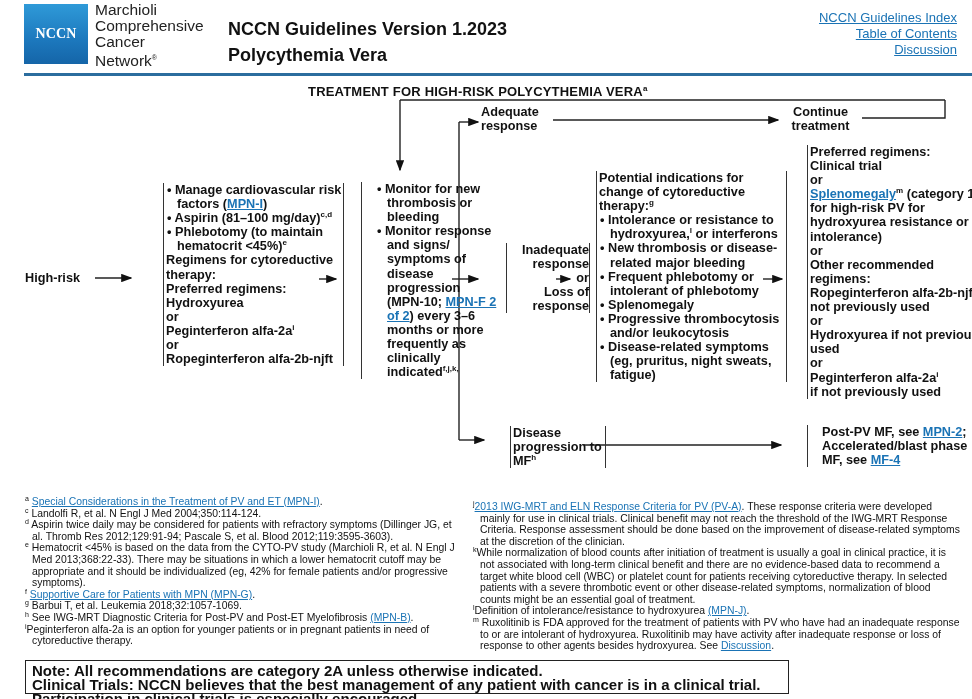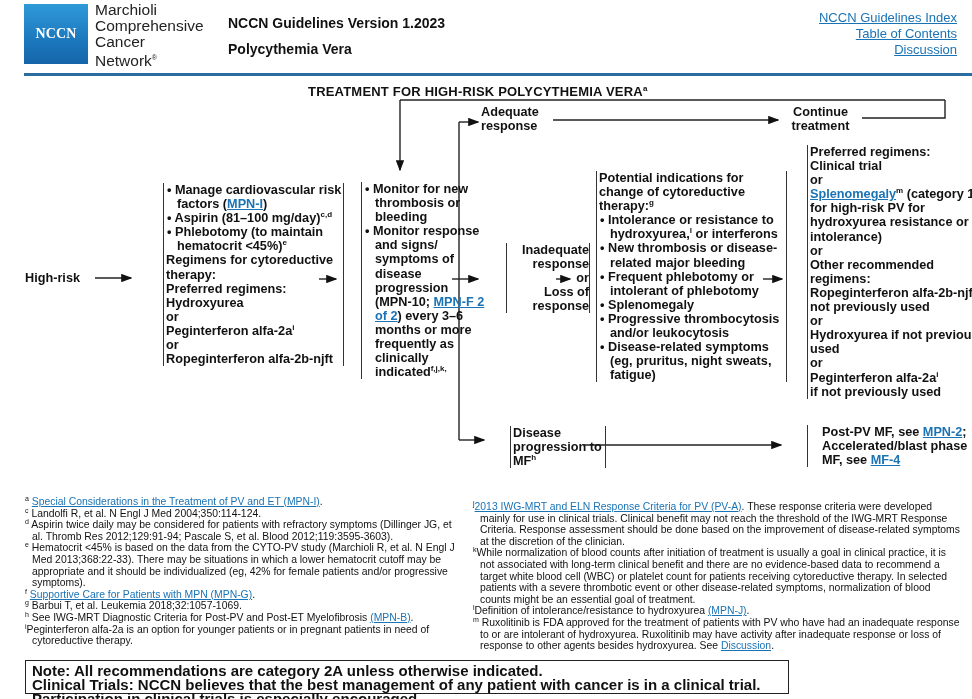--- a/index.html
+++ b/index.html
@@ -6,21 +6,21 @@
   body { width:972px; height:699px; position:relative; overflow:hidden;
          font-family:"Liberation Sans", sans-serif; color:#111; }
   .abs { position:absolute; }
   a, .lnk { color:#1a73b5; text-decoration:underline; }
   .logo { left:24px; top:4px; width:42px; height:60px; border-radius:0;
           background:linear-gradient(180deg,#2f9ad8 0%,#1c78bd 60%,#1565a8 100%);
           color:#fff; font-family:"Liberation Serif", serif; font-weight:bold;
           font-size:14px; display:flex; align-items:center; justify-content:center; letter-spacing:0.2px; width:64px; }
   .org { left:95px; top:2px; font-size:15.5px; line-height:16px; color:#222; }
   .org sup { font-size:7px; }
-  .title { left:228px; top:10px; font-size:14px; font-weight:bold; line-height:26px; color:#111; }
+  .title { left:228px; top:16px; font-size:18px; font-weight:bold; line-height:26px; color:#111; }
   .toplinks { right:15px; top:10px; text-align:right; font-size:13px; line-height:16px; }
   .toplinks div { margin:0; }
   .rule { left:24px; top:73px; width:948px; height:3px; background:#2b6d9e; }
   .section { left:308px; top:84px; font-size:13px; font-weight:bold; letter-spacing:0.2px; }
   .section sup { font-size:8px; }
   .node { font-size:12.7px; font-weight:bold; line-height:14.1px; color:#111; }
   .node sup { font-size:8px; line-height:0; }
   .bl { border-left:1.5px solid #333;margin-left:24px; }
   .br { border-right:1.5px solid #333; }
   .bul { padding-left:11px; text-indent:-10px; }
@@ -93,21 +93,21 @@
   <div class="bul">• <span>Phlebotomy (to maintain hematocrit &lt;45%)</span><sup>e</sup></div>
   <div>Regimens for cytoreductive therapy:</div>
   <div>Preferred regimens:</div>
   <div>Hydroxyurea</div>
   <div>or</div>
   <div><span>Peginterferon alfa-2a</span><sup>i</sup></div>
   <div>or</div>
   <div>Ropeginterferon alfa-2b-njft</div>
 </div>
 
-<div class="abs node bl" style="left:337px;top:182px;width:121px;padding-left:2px;">
+<div class="abs node bl" style="left:337px;top:182px;width:121px;padding-left:14px;">
   <div class="bul">• <span>Monitor for new thrombosis or bleeding</span></div>
   <div class="bul">• <span>Monitor response and signs/ symptoms of disease progression (MPN-10; </span><a>MPN-F 2 of 2</a><span>) every 3–6 months or more frequently as clinically indicated</span><sup>f,j,k,</sup></div>
 </div>
 
 <div class="abs node" style="left:481px;top:105px;width:72px;">Adequate response</div>
 <div class="abs node" style="left:783px;top:105px;width:75px;text-align:center;">Continue treatment</div>
 
 <div class="abs node bl br" style="left:482px;top:243px;width:70px;padding-left:12px;text-align:right;">
   <div>Inadequate</div>
   <div>response</div>

